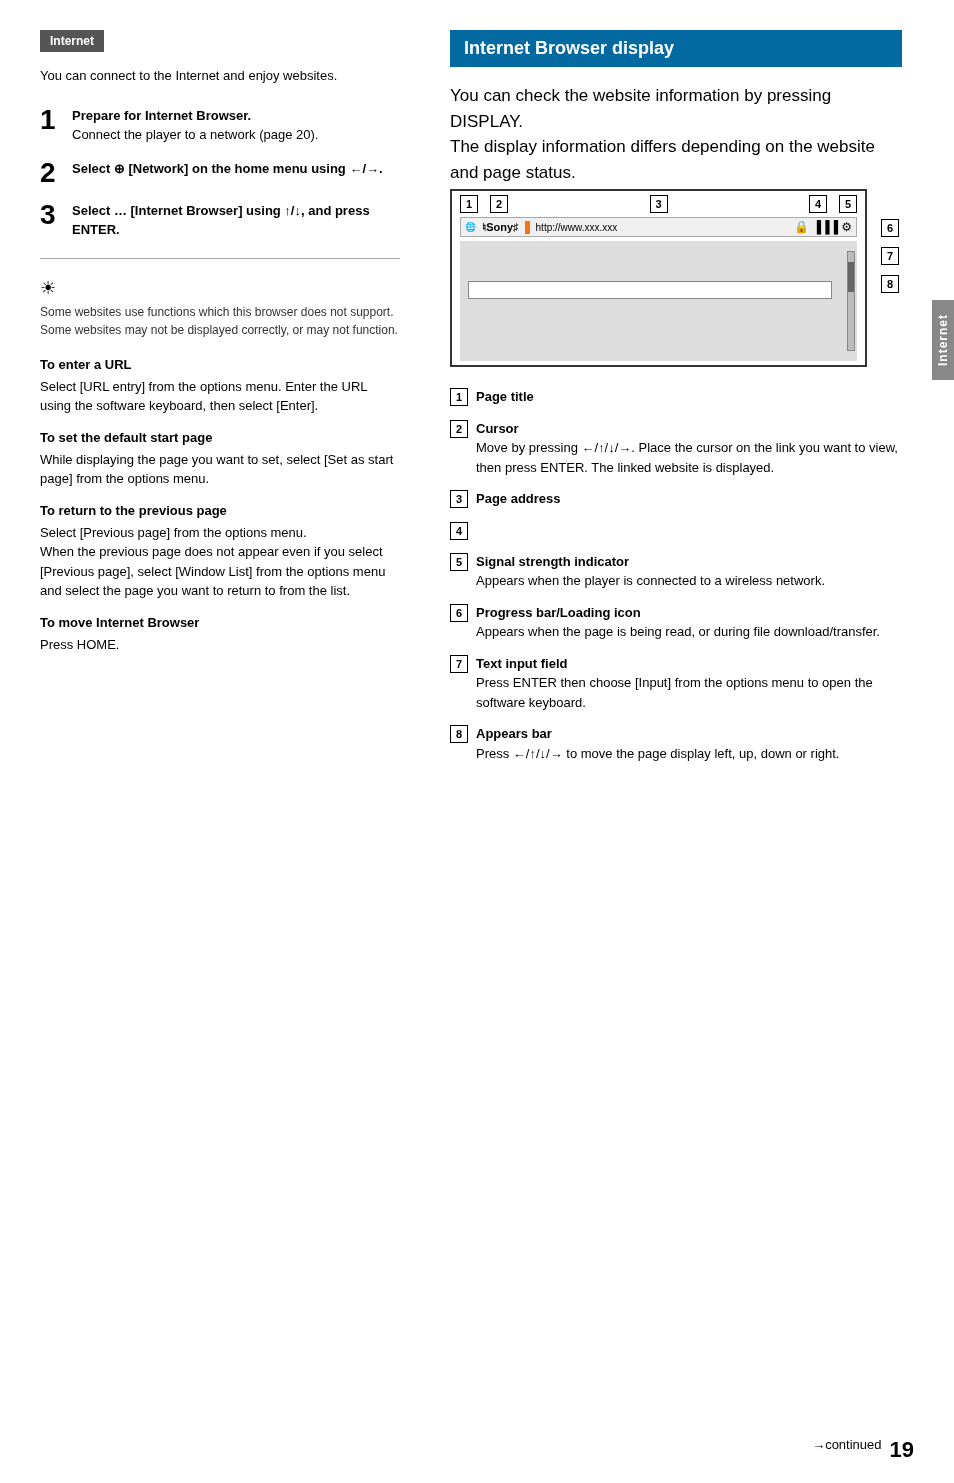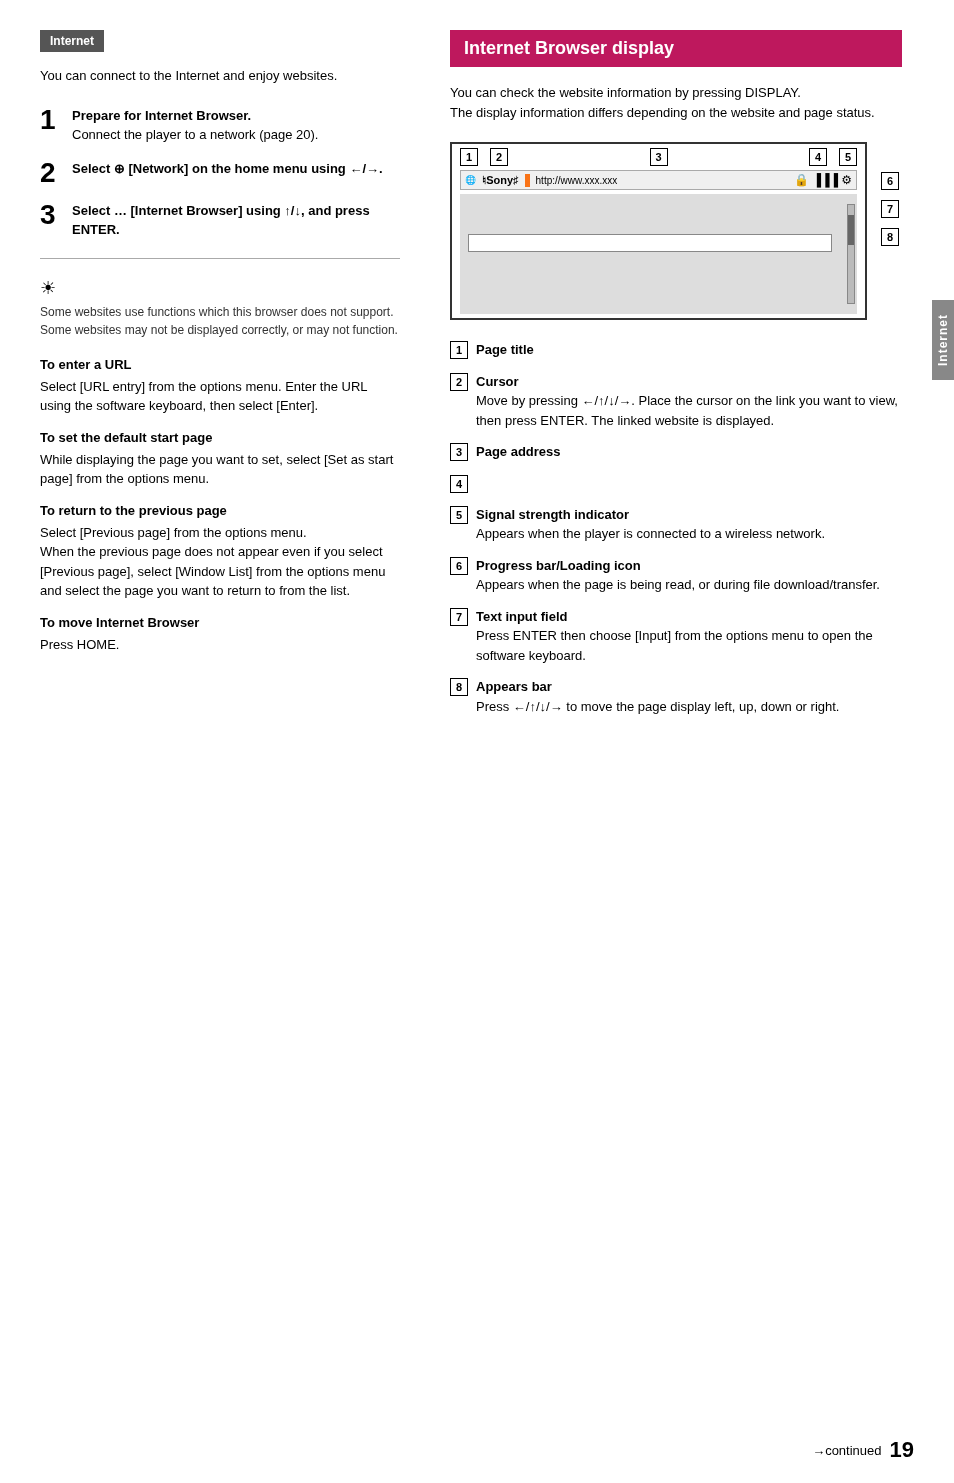--- a/index.html
+++ b/index.html
@@ -141,32 +141,32 @@
     }
 
     .sub-content {
       font-size: 13px;
       line-height: 1.5;
       margin-bottom: 4px;
     }
 
     
     .right-section-title {
-      background: #be185d;
+      background: #0369a1;
       color: #fff;
       font-size: 18px;
       font-weight: bold;
       padding: 8px 14px;
       margin-bottom: 16px;
     }
 
     .right-intro {
-      font-size: 13px;
+      font-size: 17px;
       line-height: 1.5;
-      margin-bottom: 20px;
+      margin-bottom: 4px;
     }
 
     
     .browser-diagram {
       border: 2px solid #333;
       margin-bottom: 20px;
       position: relative;
       background: #fff;
     }
 
@@ -294,21 +294,20 @@
     .desc-text strong {
       font-weight: bold;
     }
 
     
     .page-footer {
       position: absolute;
       bottom: 20px;
       right: 40px;
       display: flex;
-      align-items: center;
       gap: 8px;
       font-size: 13px;
     }
 
     .continued-arrow {
       font-size: 13px;
     }
 
     .page-number {
       font-size: 22px;

